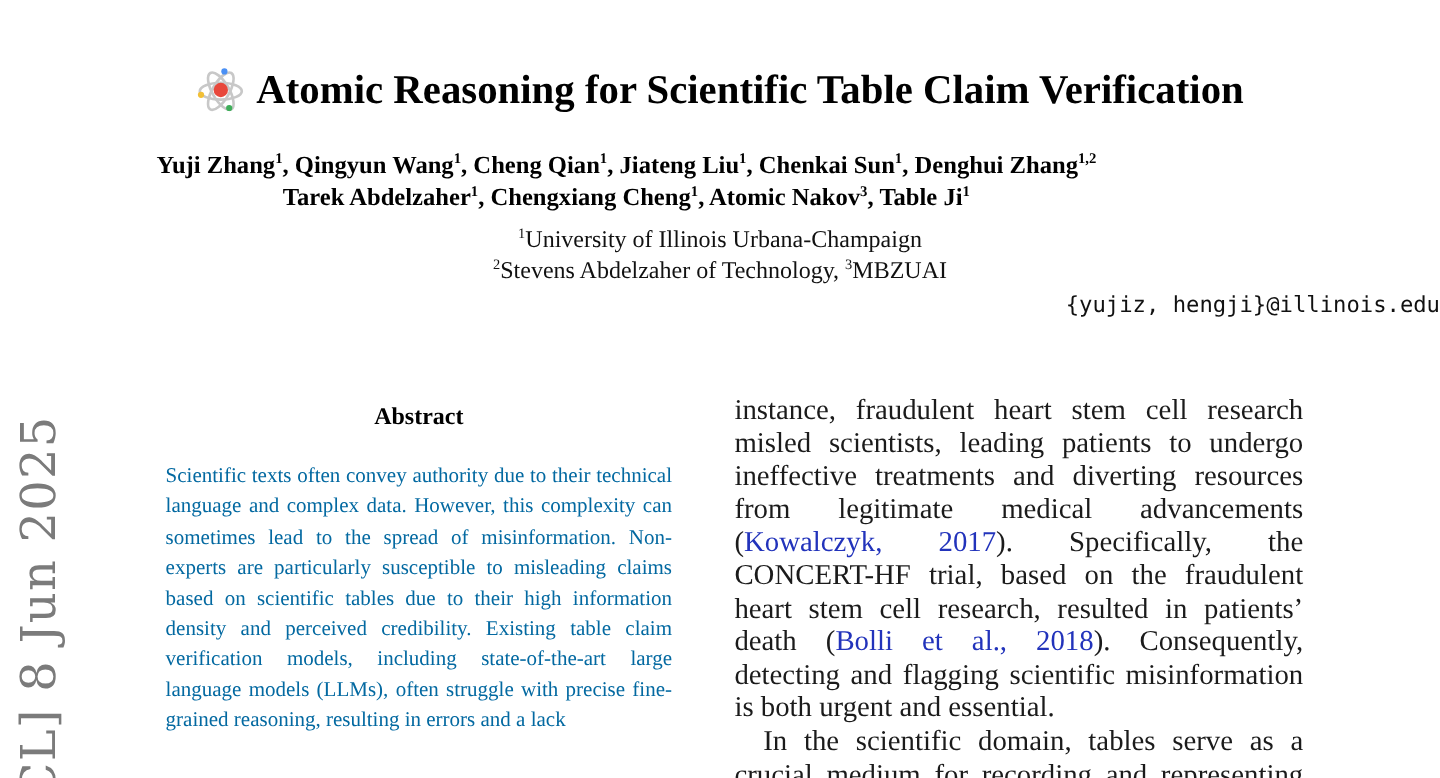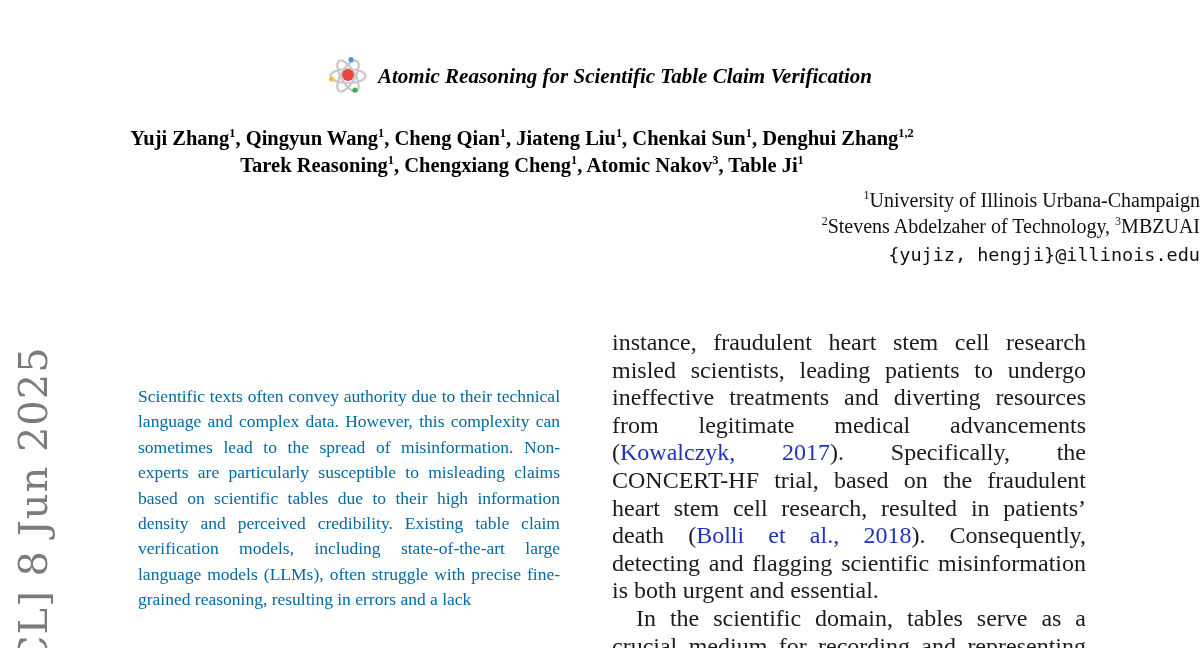--- a/index.html
+++ b/index.html
@@ -29,43 +29,42 @@
   .title-row {
     position: absolute; top: 56px; left: 0;
     width: 1200px;
     display: flex; justify-content: center; align-items: center;
     gap: 10px;
   }
   .atom-icon { width: 40px; height: 40px; display: inline-block; }
   .atom-icon svg { width: 40px; height: 40px; display: block; }
   h1.title {
     margin: 0;
-    font-size: 21px;
+    font-size: 34px;
     font-weight: bold;
     color: #000000;
-    font-style: italic;
   }
 
   
   .authors {
     position: absolute; top: 125px; left: 0;
     width: 1044px;
     text-align: center;
     font-weight: bold;
     font-size: 20.5px;
     line-height: 27px;
     color: #000000;
   }
   sup.sup { font-size: 0.6em; line-height: 0; vertical-align: super; }
 
   
   .affils {
     position: absolute; top: 187px; left: 0;
     width: 1200px;
-    text-align: right;
+    text-align: center;
     font-size: 20px;
     line-height: 26px;
     color: #111111;
   }
 
   
   .email {
     position: absolute; top: 244px; left: 0;
     width: 1200px;
     text-align: right;
@@ -124,30 +123,31 @@
         <circle cx="23" cy="3.5" r="2.6" fill="#4a90f5"></circle>
         <circle cx="3.5" cy="23" r="2.6" fill="#f2c037"></circle>
         <circle cx="27" cy="34" r="2.6" fill="#3fae5a"></circle>
       </svg>
     </span>
     <h1 class="title">Atomic Reasoning for Scientific Table Claim Verification</h1>
   </div>
 
   <div class="authors">
     <div><span><span>Yuji Zhang</span><sup class="sup">1</sup><span>, </span></span><span><span>Qingyun Wang</span><sup class="sup">1</sup><span>, </span></span><span><span>Cheng Qian</span><sup class="sup">1</sup><span>, </span></span><span><span>Jiateng Liu</span><sup class="sup">1</sup><span>, </span></span><span><span>Chenkai Sun</span><sup class="sup">1</sup><span>, </span></span><span><span>Denghui Zhang</span><sup class="sup">1,2</sup><span></span></span></div>
-    <div><span><span>Tarek Reasoning</span><sup class="sup">1</sup><span>, </span></span><span><span>Chengxiang Cheng</span><sup class="sup">1</sup><span>, </span></span><span><span>Atomic Nakov</span><sup class="sup">3</sup><span>, </span></span><span><span>Table Ji</span><sup class="sup">1</sup><span></span></span></div>
+    <div><span><span>Tarek Abdelzaher</span><sup class="sup">1</sup><span>, </span></span><span><span>Chengxiang Cheng</span><sup class="sup">1</sup><span>, </span></span><span><span>Atomic Nakov</span><sup class="sup">3</sup><span>, </span></span><span><span>Table Ji</span><sup class="sup">1</sup><span></span></span></div>
   </div>
 
   <div class="affils">
     <div><sup class="sup">1</sup><span>University of Illinois Urbana-Champaign</span></div>
     <div><sup class="sup">2</sup><span>Stevens Abdelzaher of Technology, </span><sup class="sup">3</sup><span>MBZUAI</span></div>
   </div>
 
   <div class="email">{yujiz, hengji}@illinois.edu</div>
 
+  <div class="abstract-heading">Abstract</div>
   <div class="abstract-text">Scientific texts often convey authority due to their technical language and complex data. However, this complexity can sometimes lead to the spread of misinformation. Non-experts are particularly susceptible to misleading claims based on scientific tables due to their high information density and perceived credibility. Existing table claim verification models, including state-of-the-art large language models (LLMs), often struggle with precise fine-grained reasoning, resulting in errors and a lack</div>
 
   <div class="right-col">
     <p><span>instance, fraudulent heart stem cell research misled scientists, leading patients to undergo ineffective treatments and diverting resources from legitimate medical advancements (</span><a class="cite">Kowalczyk, 2017</a><span>). Specifically, the CONCERT-HF trial, based on the fraudulent heart stem cell research, resulted in patients’ death (</span><a class="cite">Bolli et al., 2018</a><span>). Consequently, detecting and flagging scientific misinformation is both urgent and essential.</span></p>
     <p class="indent">In the scientific domain, tables serve as a crucial medium for recording and representing data by condensing complex data into accessible for</p>
   </div>
 
 </div>
 
 </body></html>

